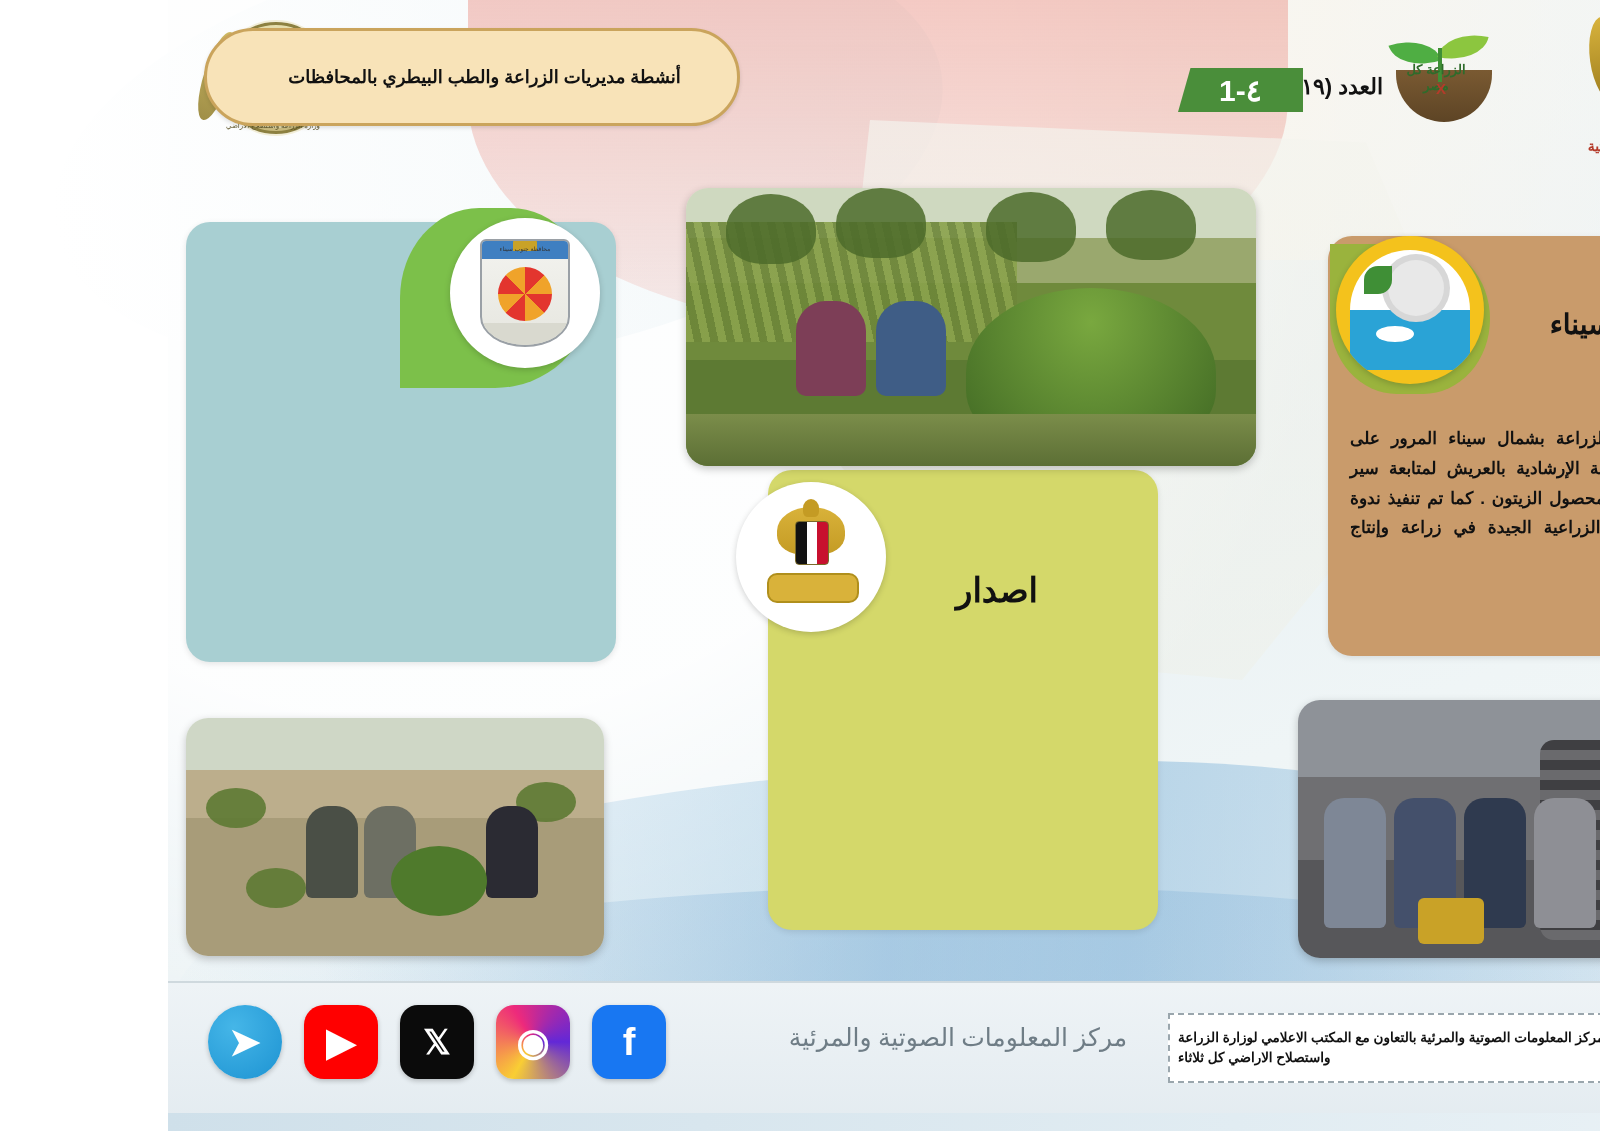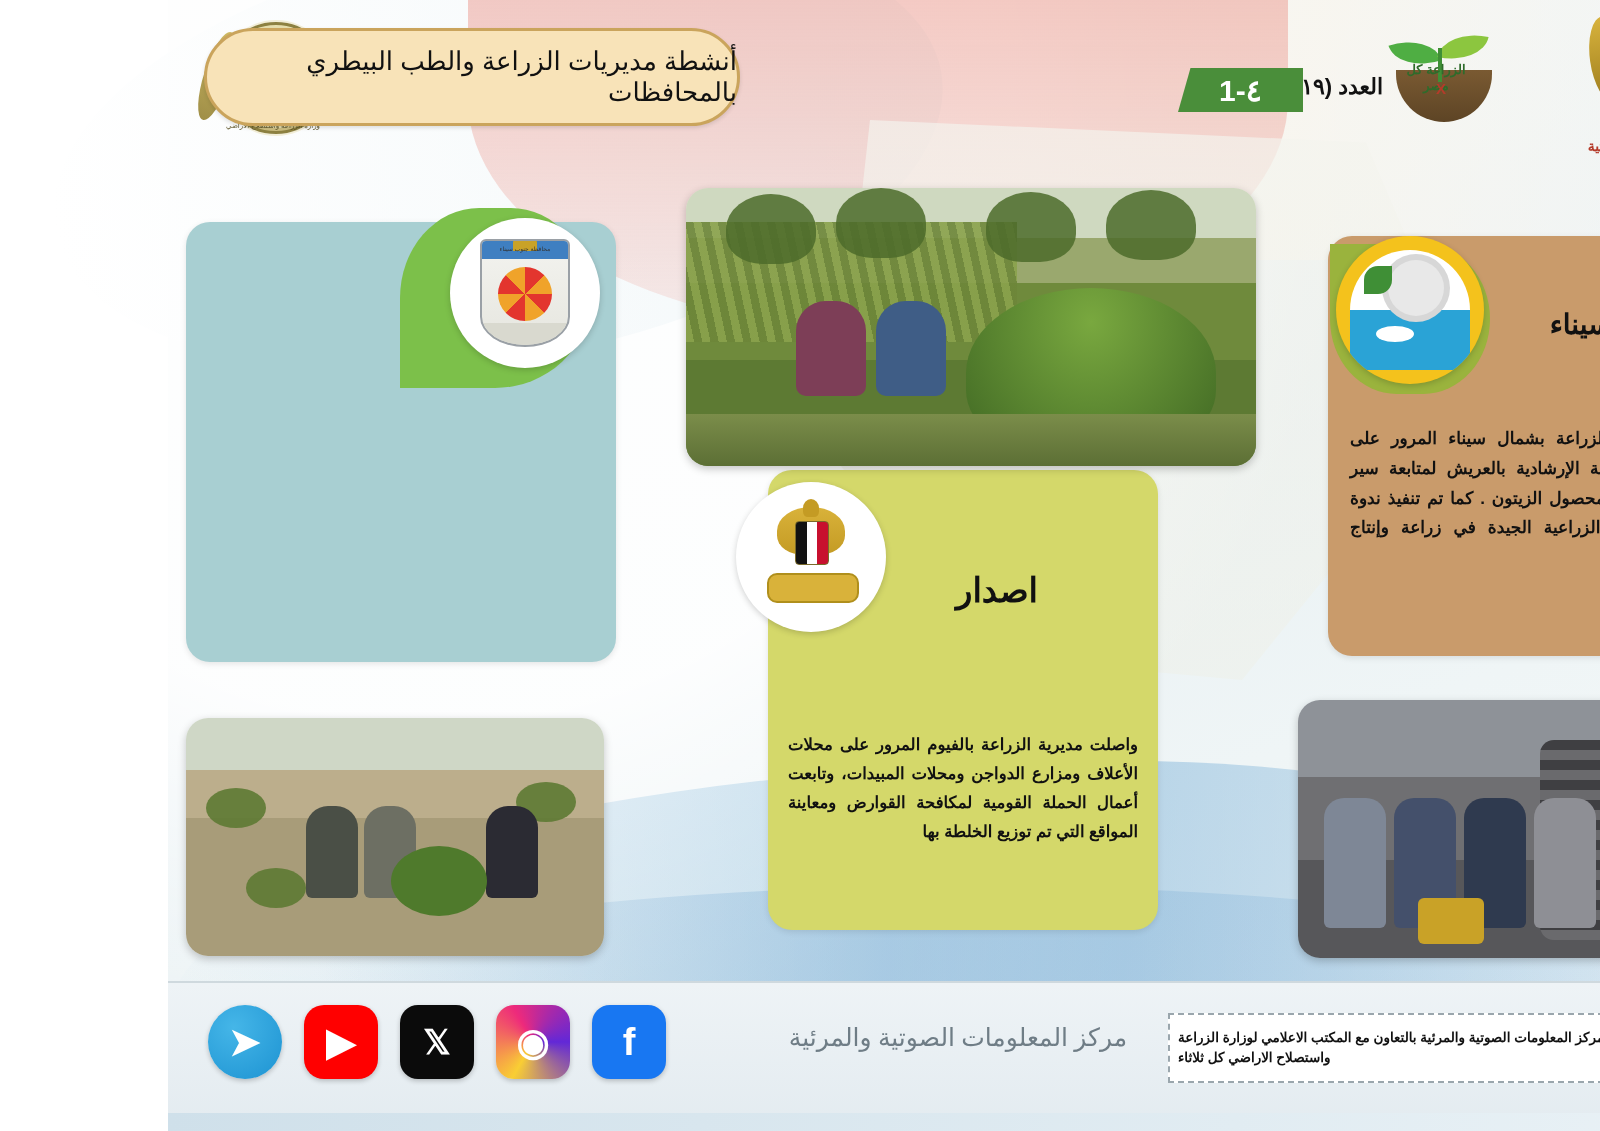--- a/index.html
+++ b/index.html
@@ -54,21 +54,21 @@
   .wheat-r{left:122px;transform:rotate(-18deg);}
   .malr-caption{position:absolute;left:0;top:108px;width:150px;text-align:center;
       font-size:7px;color:#5c5326;line-height:1.1;}
 
   .title-pill{
     position:absolute;right:860px;top:28px;width:530px;height:92px;
     background:#f8e3b8;border:3px solid #caa45c;border-radius:60px;
     display:flex;align-items:center;justify-content:center;
     box-shadow:0 2px 4px rgba(0,0,0,.12);
   }
-  .title-pill span{font-size:26px;font-weight:normal;color:#111;letter-spacing:0;padding-left:25px;}
+  .title-pill span{font-size:18px;font-weight:bold;color:#111;letter-spacing:0;padding-left:25px;}
 
   .issue-wrap{position:absolute;left:915px;top:60px;width:300px;height:110px;}
   .issue-num{position:absolute;right:80px;top:8px;height:44px;min-width:105px;
       background:#4a8e3a;color:#fff;font-size:30px;font-weight:bold;
       display:flex;align-items:center;justify-content:center;
       clip-path:polygon(10% 0,100% 0,100% 100%,0 100%);padding:0 10px;}
   .issue-num::before{content:"";position:absolute;left:-16px;top:0;width:16px;height:44px;background:#2f76bd;}
   .issue-label{position:absolute;right:0;top:14px;font-size:22px;font-weight:bold;color:#111;}
   .issue-date{position:absolute;right:0;top:62px;width:265px;height:34px;background:#4a8e3a;color:#fff;
       font-size:18px;font-weight:bold;display:flex;align-items:center;justify-content:center;
@@ -281,21 +281,20 @@
   <div class="north-badge">
     <div class="nb-inner"></div>
     <div class="nb-sea"></div>
     <div class="nb-gear"></div>
     <div class="nb-palm"></div>
     <div class="nb-fish"></div>
   </div>
 
   <div class="card" id="card-fayoum">
     <div class="head">اصدار</div>
-    <div class="body">واصلت مديرية الزراعة بالفيوم المرور على محلات الأعلاف ومزارع الدواجن ومحلات المبيدات، وتابعت أعمال الحملة القومية لمكافحة القوارض ومعاينة المواقع التي تم توزيع الخلطة بها</div>
   </div>
   <div class="fayoum-badge">
     <div class="eg-crest">
       <div class="eagle"></div>
       <div class="shield"></div>
       <div class="scroll"></div>
     </div>
   </div>
 
   <div class="photo" id="photo-top">

